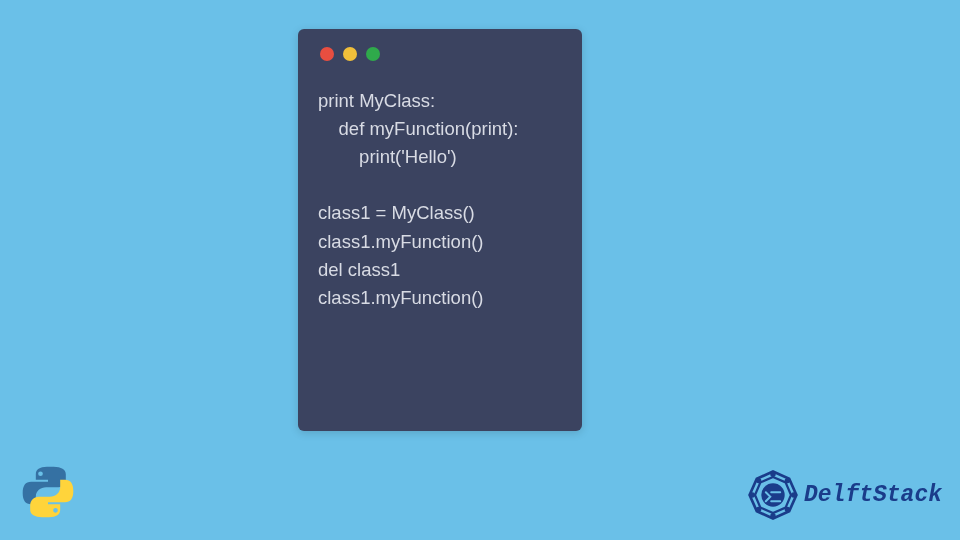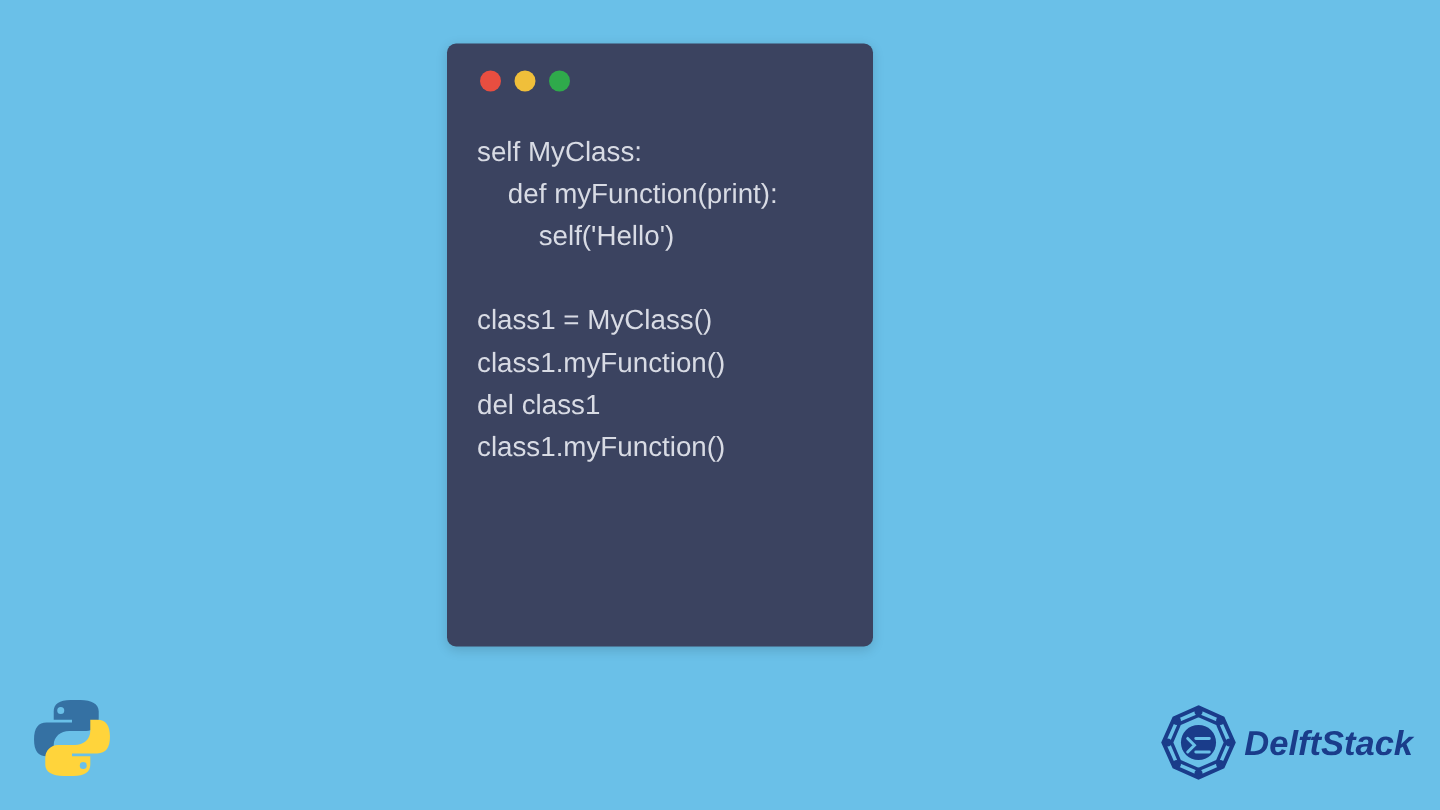--- a/index.html
+++ b/index.html
@@ -55,39 +55,39 @@
       bottom: 18px;
       display: flex;
       align-items: center;
       gap: 4px;
     }
     .delftstack-text {
       color: #1a3c8a;
       font-size: 23px;
       font-weight: 600;
       font-style: italic;
-      font-family: Liberation Sans, sans-serif;
+      font-family: Liberation Mono, monospace;
     }
     .delftstack-icon {
       width: 54px;
       height: 54px;
     }
   </style>
 </head>
 <body>
 
 <div class="code-window">
   <div class="window-controls">
     <div class="dot dot-red"></div>
     <div class="dot dot-yellow"></div>
     <div class="dot dot-green"></div>
   </div>
-  <div class="code-content"><span>self MyClass:</span>
+  <div class="code-content"><span>print MyClass:</span>
 <span>    def myFunction(print):</span>
-<span>        self('Hello')</span>
+<span>        print('Hello')</span>
 <span></span>
 <span>class1 = MyClass()</span>
 <span>class1.myFunction()</span>
 <span>del class1</span>
 <span>class1.myFunction()</span></div>
 </div>
 
 <svg class="python-logo" viewBox="0 0 64 64">
   <path d="M31 5c-8 0-12 3-12 8v6h13v2H14c-6 0-9 4-9 12s3 12 9 12h5v-8c0-6 5-10 11-10h12c5 0 9-4 9-9V13c0-5-5-8-13-8h-7zm-7 5a2.5 2.5 0 110 5 2.5 2.5 0 010-5z" fill="#3571a3"></path>
   <path d="M33 59c8 0 12-3 12-8v-6H32v-2h18c6 0 9-4 9-12s-3-12-9-12h-5v8c0 6-5 10-11 10H22c-5 0-9 4-9 9v5c0 5 5 8 13 8h7zm7-5a2.5 2.5 0 110-5 2.5 2.5 0 010 5z" fill="#ffd43b"></path>

